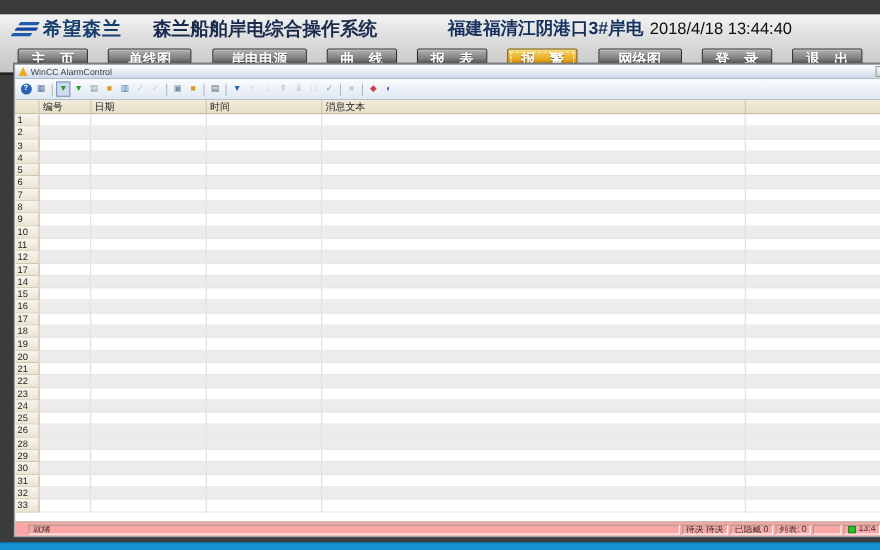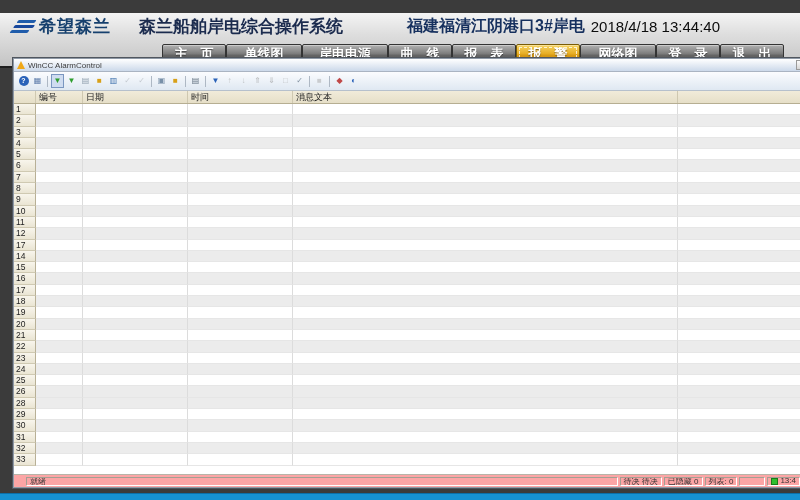--- a/index.html
+++ b/index.html
@@ -21,21 +21,21 @@
   .logo-stripes{display:flex;flex-direction:column;gap:2px;transform:skewX(-35deg);}
   .logo-stripes i{display:block;height:3px;background:#1f5cab;border-radius:1px;}
   .logo-stripes i:nth-child(1){width:18px;}
   .logo-stripes i:nth-child(2){width:20px;background:#17479c;}
   .logo-stripes i:nth-child(3){width:18px;}
   .logo-text{color:#16406e;font-weight:bold;font-size:17px;letter-spacing:1px;}
   .sys-title{color:#1b2b4e;font-weight:bold;font-size:17px;margin-left:28px;}
   .site-title{color:#16305e;font-weight:bold;font-size:16px;margin-left:64px;}
   .datetime{color:#0d0d0d;font-size:15px;font-weight:500;margin-left:auto;margin-right:66px;}
   
-  .nav{height:28px;display:flex;align-items:center;justify-content:flex-end;padding:0 16px;}
+  .nav{height:28px;display:flex;align-items:center;justify-content:space-between;padding:0 16px;}
   .nav-btn{
     height:21px;display:flex;align-items:center;justify-content:center;
     background:linear-gradient(180deg,#b2b2b2 0%,#7d7d7d 45%,#646464 55%,#515151 100%);
     border:1px solid #343434;border-radius:2px;
     color:#fff;font-weight:bold;font-size:13px;
     text-shadow:0 1px 1px rgba(0,0,0,.5);
     box-shadow:inset 0 1px 0 rgba(255,255,255,.35);
     box-sizing:border-box;position:relative;cursor:pointer;
   }
   .nav-btn.active{

